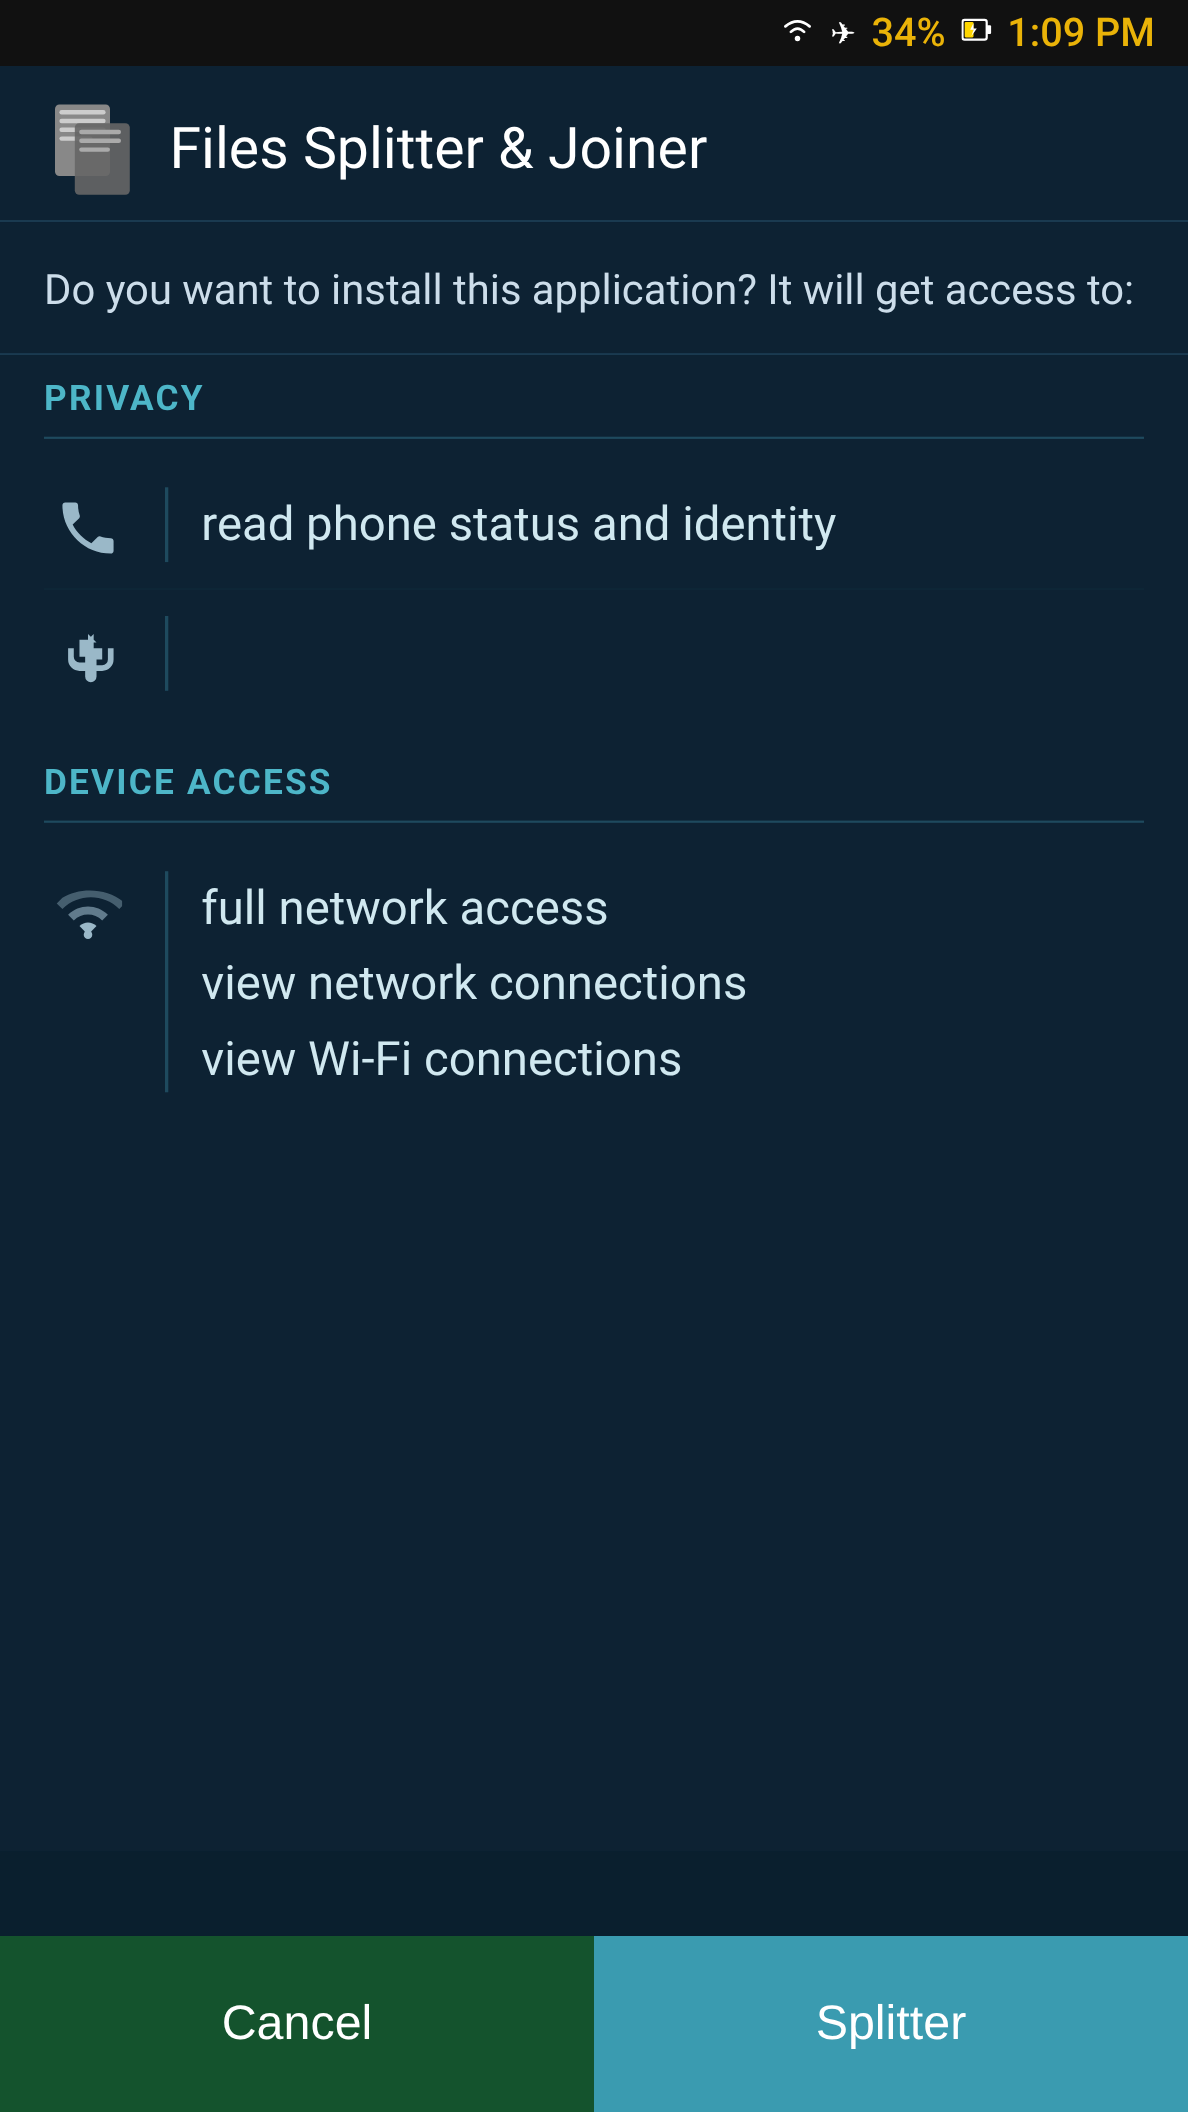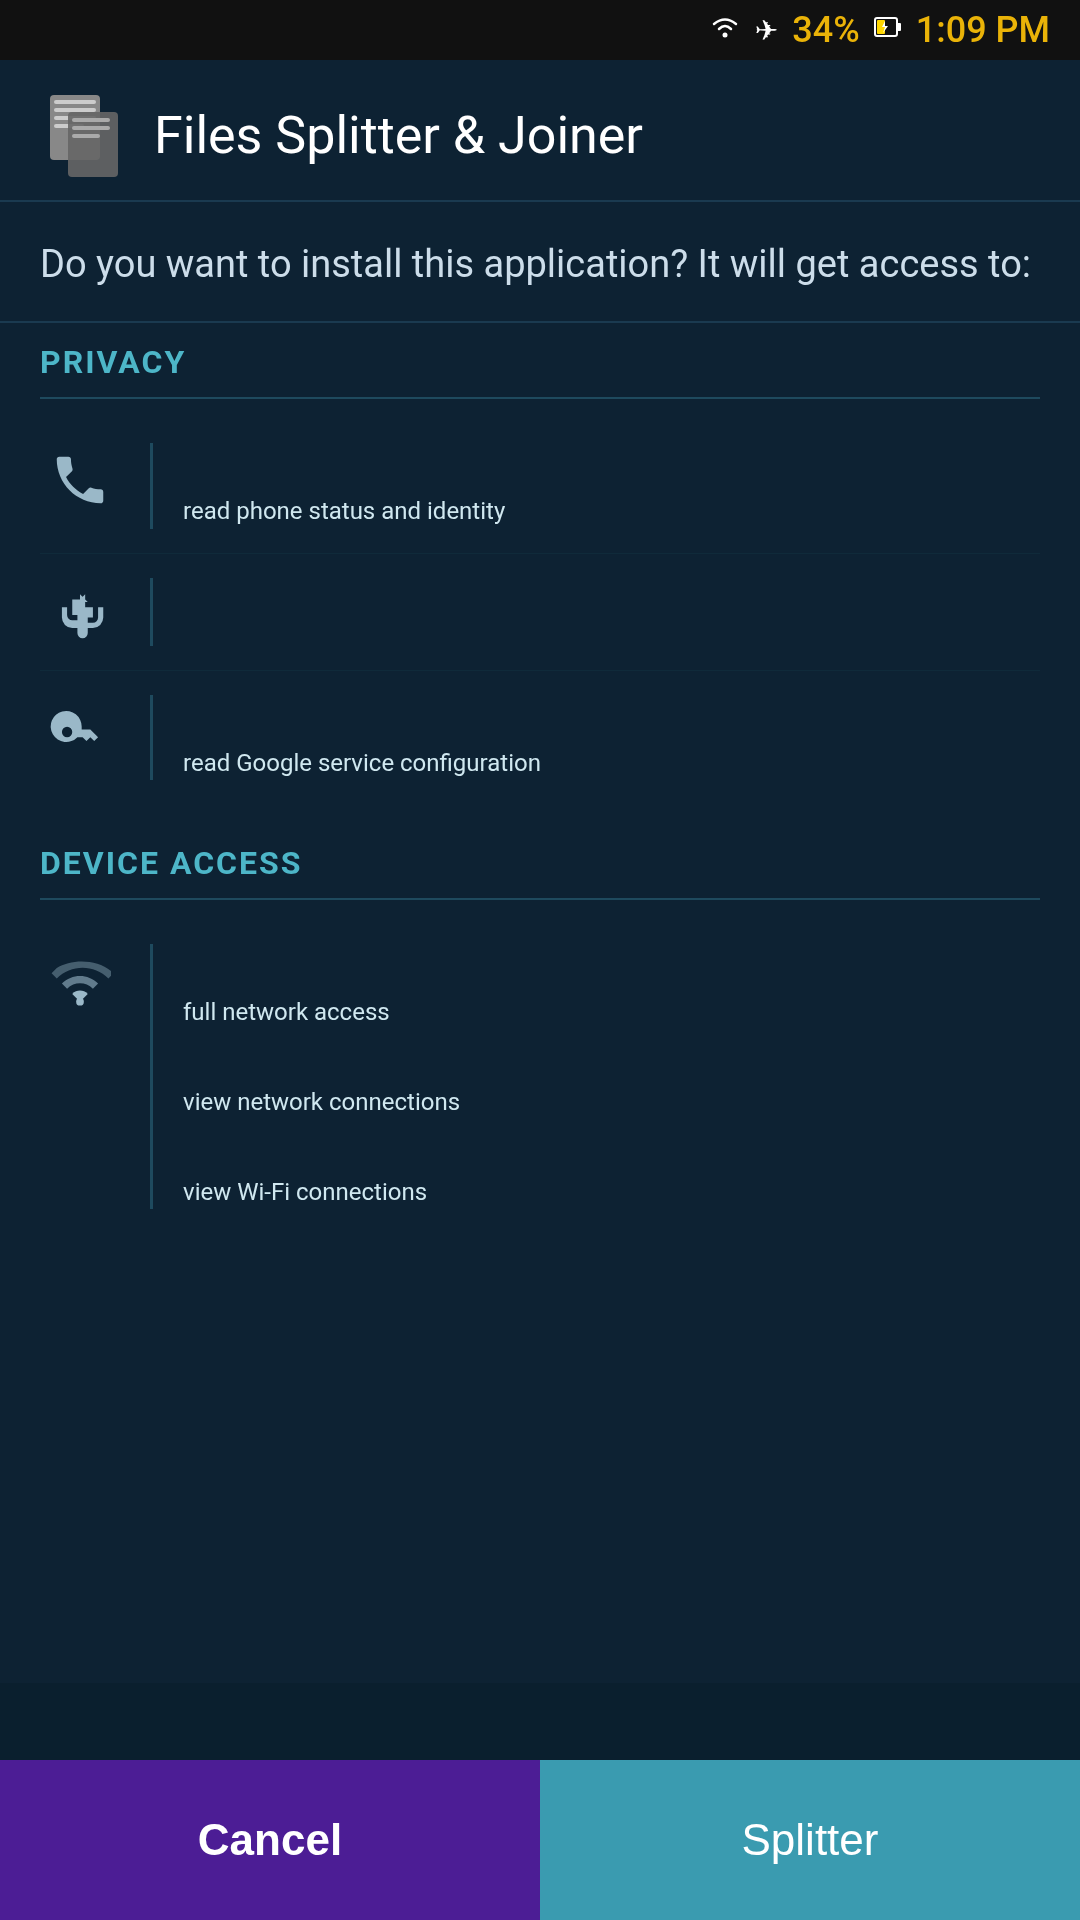--- a/index.html
+++ b/index.html
@@ -138,42 +138,41 @@
 
     .perm-text-wrap {
       flex: 1;
       display: flex;
       flex-direction: column;
       gap: 8px;
       padding-top: 4px;
     }
 
     .perm-text {
-      font-size: 24px;
+      font-size: 43px;
       color: #d0e8f0;
       line-height: 1.4;
-      margin-top: 48px;
     }
 
     
     .bottom-bar {
       position: absolute;
       bottom: 0;
       left: 0;
       width: 100%;
       height: 160px;
       display: flex;
     }
 
     .btn-cancel {
       flex: 1;
-      background-color: #4c1d95;
+      background-color: #14532d;
       color: #ffffff;
       font-size: 44px;
-      font-weight: 700;
+      font-weight: 400;
       border: none;
       cursor: pointer;
       display: flex;
       align-items: center;
       justify-content: center;
     }
 
     .btn-install {
       flex: 1;
       background-color: #3a9bb0;
@@ -269,31 +268,20 @@
 
     <div class="permission-item">
       <div class="perm-icon-wrap">
         <svg class="svg-icon-large" viewBox="0 0 24 24">
           <path d="M15 7l-3-3v2H9v6h2v2H9a2 2 0 01-2-2V9H5v4a4 4 0 004 4h2v2a2 2 0 002 2 2 2 0 002-2v-2h2a4 4 0 004-4V9h-2v4a2 2 0 01-2 2h-2v-2h2V9h-3V4l-3 3h1z"></path>
         </svg>
       </div>
       <div class="perm-divider"></div>
     </div>
 
-    <div class="permission-item">
-      <div class="perm-icon-wrap">
-        <svg class="svg-icon-large" viewBox="0 0 24 24">
-          <path d="M12.65 10A6 6 0 1 0 11 14H13l1.5 1.5L16 14l1.5 1.5L19 14l-3-3h-3.35zM7 14a2 2 0 1 1 0-4 2 2 0 0 1 0 4z"></path>
-        </svg>
-      </div>
-      <div class="perm-divider"></div>
-      <div class="perm-text-wrap">
-        <span class="perm-text">read Google service configuration</span>
-      </div>
-    </div>
   </div>
 
   <div class="section">
     <div class="section-title">DEVICE ACCESS</div>
     <div class="section-divider"></div>
 
     <div class="permission-item">
       <div class="perm-icon-wrap">
         <svg class="svg-icon-large" viewBox="0 0 24 24">
           <path d="M1 9l2 2c5.5-5.5 14.5-5.5 20 0l2-2C19.3 3.3 8.7 3.3 3 7L1 9z" opacity="0.4"></path>

